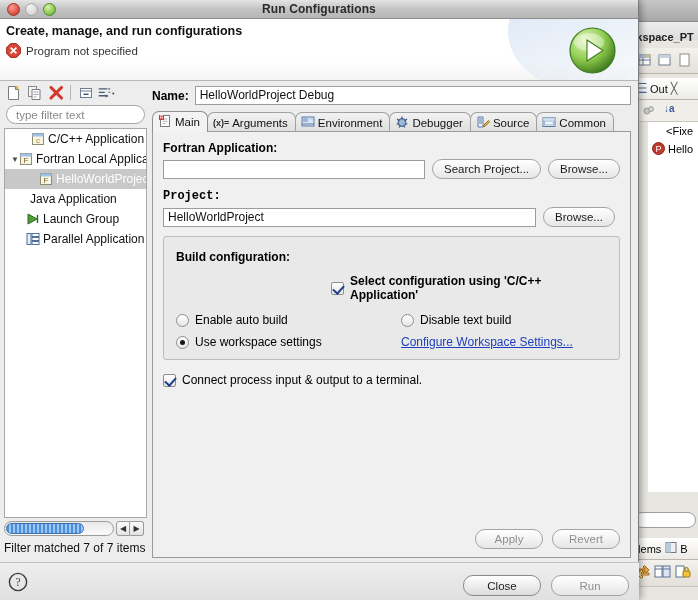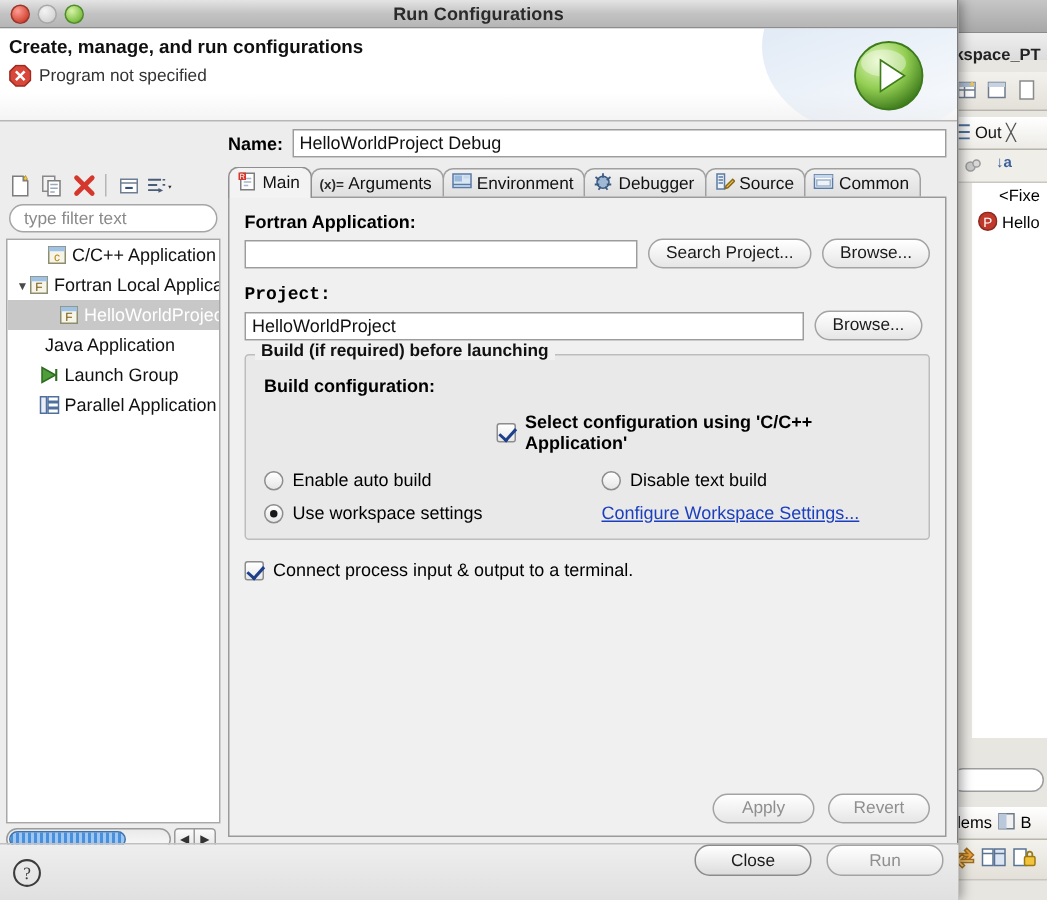--- a/index.html
+++ b/index.html
@@ -123,21 +123,21 @@
     position: absolute; right: 22px; top: 8px; width: 47px; height: 47px;
   }
   .hdr-swoosh {
     position: absolute; right: -20px; top: -48px; width: 150px; height: 120px;
     border-radius: 50%;
     background: linear-gradient(160deg, rgba(208,222,240,.85), rgba(238,244,250,.15));
   }
 
   
   .left-pane {
-    position: absolute; left: 4px; top: 82px; width: 143px; height: 478px; margin-top: 31px;
+    position: absolute; left: 4px; top: 82px; width: 143px; height: 478px;
   }
   .lp-toolbar {
     height: 21px; display: flex; align-items: center; gap: 2px;
     background: #ededed;
   }
   .tb-btn { width: 19px; height: 19px; display:flex; align-items:center; justify-content:center; cursor: default;}
   .tb-sep { width: 1px; height: 15px; background: #b6b6b6; margin: 0 3px; }
 
   .filter-box {
     margin: 2px 2px 0 2px; height: 19px;
@@ -261,21 +261,21 @@
   }
   .btn.dim { color: #8f8f8f; }
 
   
   .dlg-footer {
     position: absolute; left: 0; bottom: 0; width: 639px; height: 38px;
     background: linear-gradient(#eeeeee,#e0e0e0);
     border-top: 1px solid #c0c0c0;
   }
   .help-icon { position: absolute; left: 8px; top: 9px; width: 20px; height: 20px; }
-  .footer-btns { position: absolute; right: 10px; top: 0; display: flex; gap: 10px; }
+  .footer-btns { position: absolute; right: 10px; top: 12px; display: flex; gap: 10px; }
   .btn.wide { min-width: 78px; height: 21px; }
   .btn.default { border-color: #8a8a8a; background: linear-gradient(#ffffff,#dcdcdc); }
 </style>
 </head>
 <body>
 
 <div id="root">
 
   <div class="bg-window">
     <div class="bg-strip">
@@ -608,21 +608,20 @@
 
         <div class="fld-label" style="margin-top:10px;font-family:Liberation Mono, monospace;">Project:</div>
         <div class="row">
           <div class="txt" style="width:373px;">
             <span>HelloWorldProject</span>
           </div>
           <div class="btn">Browse...</div>
         </div>
 
         <div class="group">
-          <div class="group-title">Build (if required) before launching</div>
 
           <div class="row" style="margin-top:3px;">
             <span style="font-size:12px;font-weight:bold;width:155px;">Build configuration:</span>
           </div>
 
           <div class="ctl-row" style="margin-top:10px;padding-left:155px;">
             <span class="chk on"></span>
             <span style="font-weight:bold;">Select configuration using 'C/C++ Application'</span>
           </div>
 

